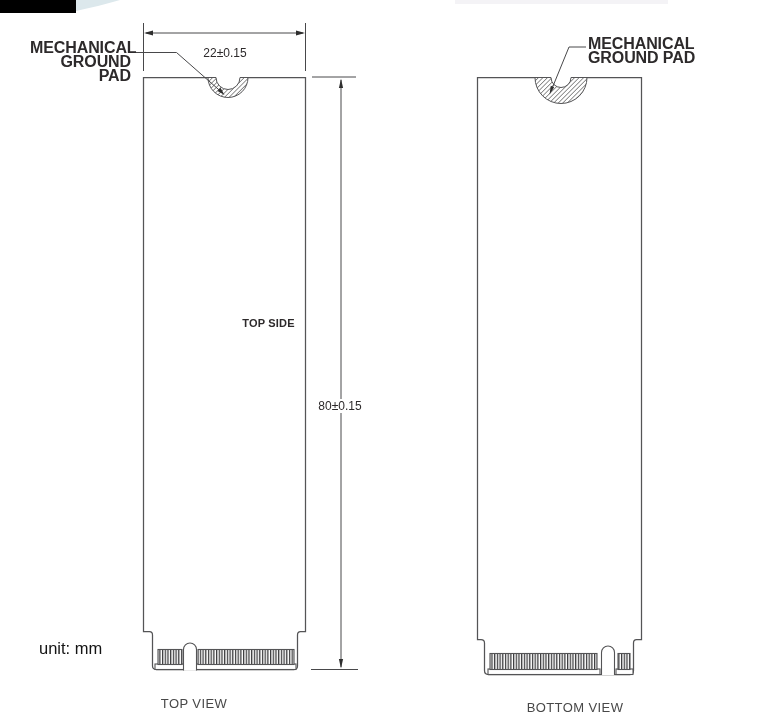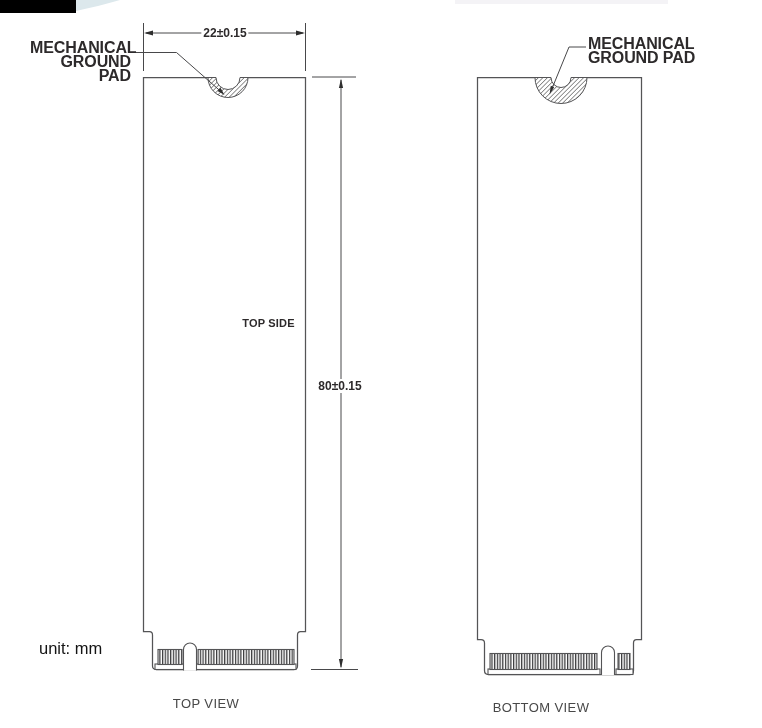--- a/index.html
+++ b/index.html
@@ -11,34 +11,34 @@
   .black-bar{left:0;top:0;width:76px;height:13px;background:#000;}
   .faint-strip{left:455px;top:0;width:213px;height:4px;background:#f4f3f6;}
   .drawing-svg{left:0;top:0;width:762px;height:728px;}
   .eng-label{
     font-size:16px;line-height:13.8px;font-weight:700;color:#2d2a2b;letter-spacing:-0.1px;
   }
   .label-left{left:30px;top:41px;width:101px;text-align:right;}
   .label-right{left:588px;top:37px;width:110px;text-align:left;}
   .dim-label{
     transform:translate(-50%,-50%);background:#ffffff;padding:0 2px;
-    font-size:12px;font-weight:700;color:#2d2a2b;white-space:nowrap;
+    font-size:12px;font-weight:400;color:#2d2a2b;white-space:nowrap;margin-top:20px;
   }
   .dim-22{left:225px;top:33px;}
   .dim-80{left:340px;top:386px;}
   .component-area{
     left:143px;top:316px;width:163px;text-align:center;
     font-size:11px;line-height:15px;font-weight:700;color:#2d2a2b;letter-spacing:.2px;padding-left:44px;
   }
   .unit-note{left:39px;top:639px;font-size:16.5px;color:#141414;}
   .view-caption{
     transform:translateX(-50%);font-size:13px;color:#484848;letter-spacing:.4px;white-space:nowrap;
   }
-  .caption-top{left:206px;top:696px;}
-  .caption-bottom{left:541px;top:700px;}
+  .caption-top{left:194px;top:696px;}
+  .caption-bottom{left:575px;top:700px;}
 </style>
 </head>
 <body>
 
 <div id="canvas">
 
   <div class="abs black-bar"></div>
   <div class="abs faint-strip"></div>
   <svg class="abs" style="left:76px;top:0;width:48px;height:14px" viewBox="0 0 48 14">
     <path d="M0,0 L0,11 C14,8 30,4 44,0 Z" fill="#dce8ec"></path>

